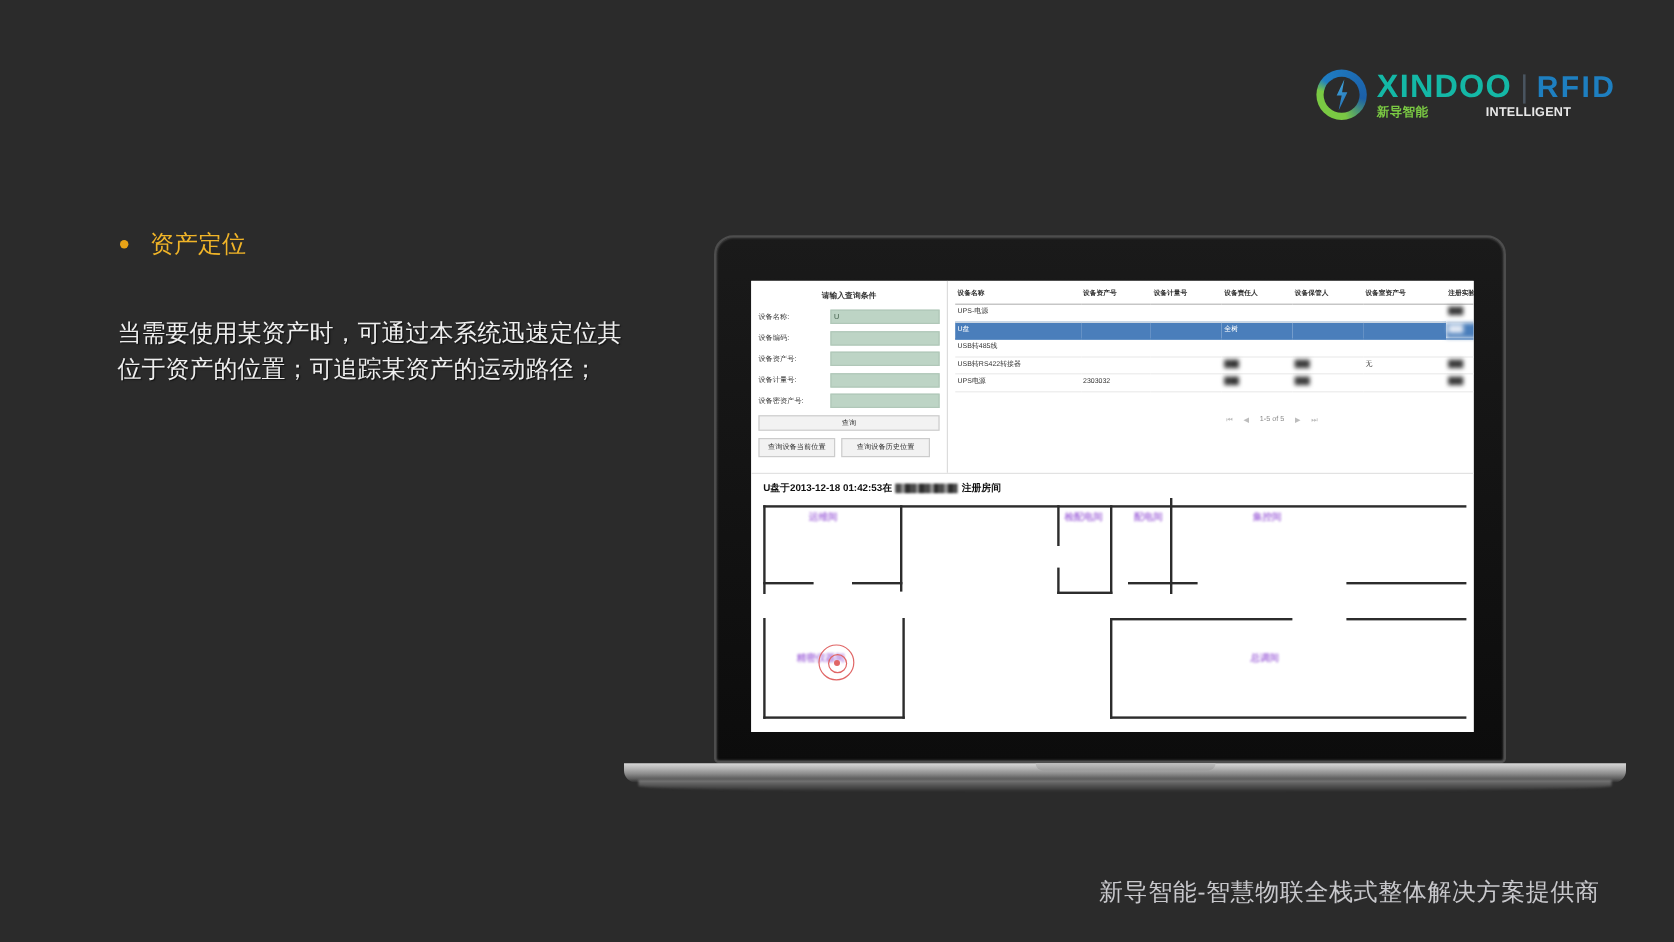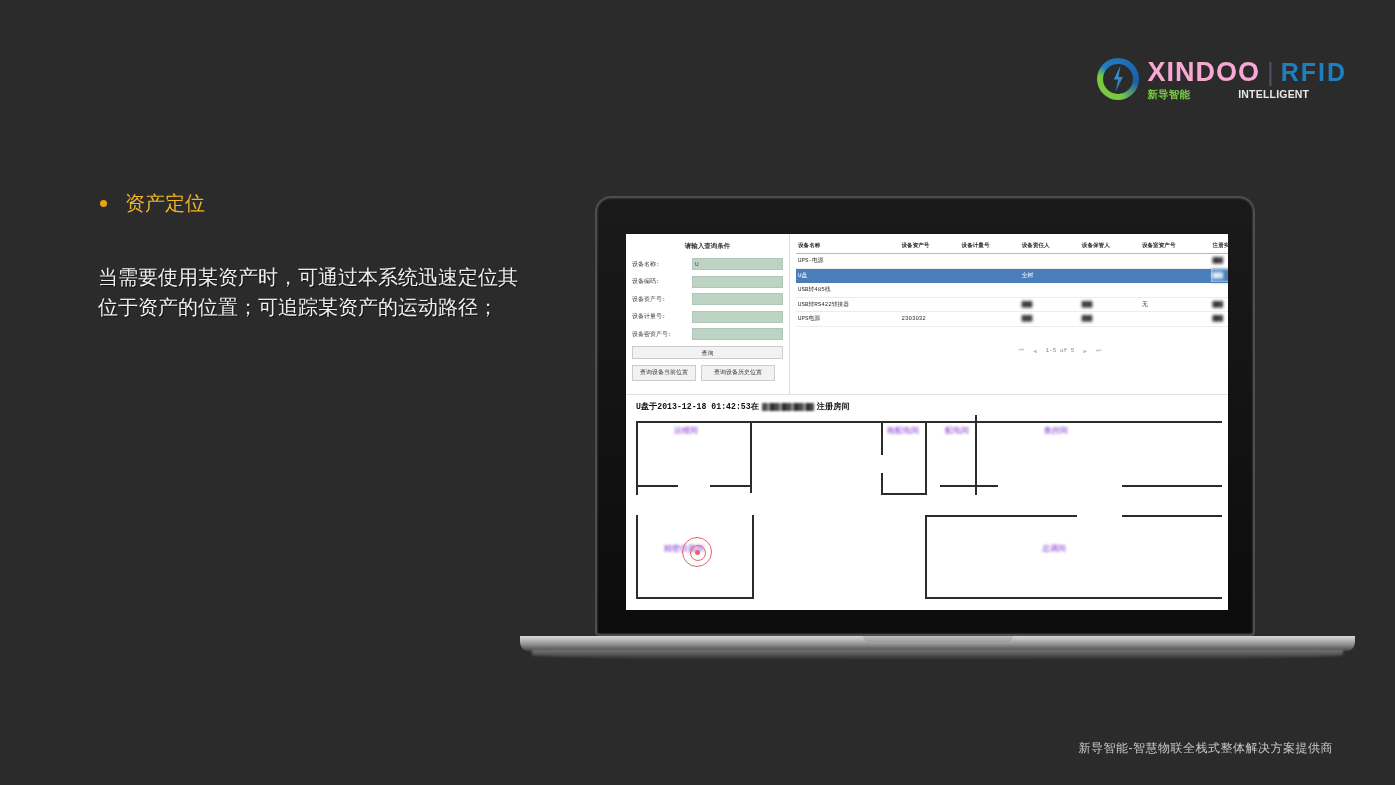--- a/index.html
+++ b/index.html
@@ -50,21 +50,21 @@
   }
   .logo-mark .bolt {
     position: absolute; left: 13px; top: 8px;
     width: 16px; height: 26px;
     background: linear-gradient(135deg,#49b7ea,#1b5fa8);
     clip-path: polygon(62% 0, 22% 52%, 48% 52%, 32% 100%, 78% 42%, 50% 42%);
   }
   .logo-text { display: flex; flex-direction: column; line-height: 1; }
   .logo-top { display: flex; align-items: baseline; gap: 7px; }
   .logo-xindoo {
-    font-size: 27px; font-weight: bold; color: #f9a8d4;
+    font-size: 27px; font-weight: bold; color: #14b8a6;
     letter-spacing: 1px;
   }
   .logo-div { color: #4a5560; font-size: 26px; font-weight: 300; }
   .logo-rfid {
     font-size: 25px; font-weight: bold; color: #1e7fc0; letter-spacing: 2px;
   }
   .logo-sub {
     margin-top: 3px;
     font-size: 10.5px; font-weight: bold;
     letter-spacing: .2px;
@@ -125,21 +125,21 @@
   }
   .base-shadow {
     position: absolute; left: 12px; top: 454px;
     width: 811px; height: 10px;
     background: linear-gradient(180deg,rgba(180,180,180,.55),rgba(40,40,40,0));
     border-radius: 0 0 50% 50%;
     filter: blur(1px);
   }
 
   
-  .app { width: 702px; height: 376px; background:#fff; position: relative; font-size: 7px; font-family: Liberation Mono, monospace; }
+  .app { width: 702px; height: 376px; background:#fff; position: relative; font-size: 7px; }
   .app-top { display: flex; height: 160px; }
 
   
   .query-panel {
     width: 164px; padding: 8px 6px 6px 6px;
     border-right: 1px solid #dcdcdc;
     filter: blur(.35px);
   }
   .query-title {
     text-align: center; font-size: 6.5px; color: #333;
@@ -229,21 +229,21 @@
     background: #e06666;
   }
   .fp-credit {
     position: absolute; right: 4px; bottom: 3px;
     font-size: 4px; color: #d9a0a0; filter: blur(.6px);
   }
 
   
   .footer {
     position: absolute; right: 62px; bottom: 28px;
-    font-size: 12px; color: #c8c8cc;
+    font-size: 20px; color: #c8c8cc;
     letter-spacing: .5px;
   }
 </style>
 </head>
 <body>
 
 <div class="slide">
 
 
   <div class="logo">

